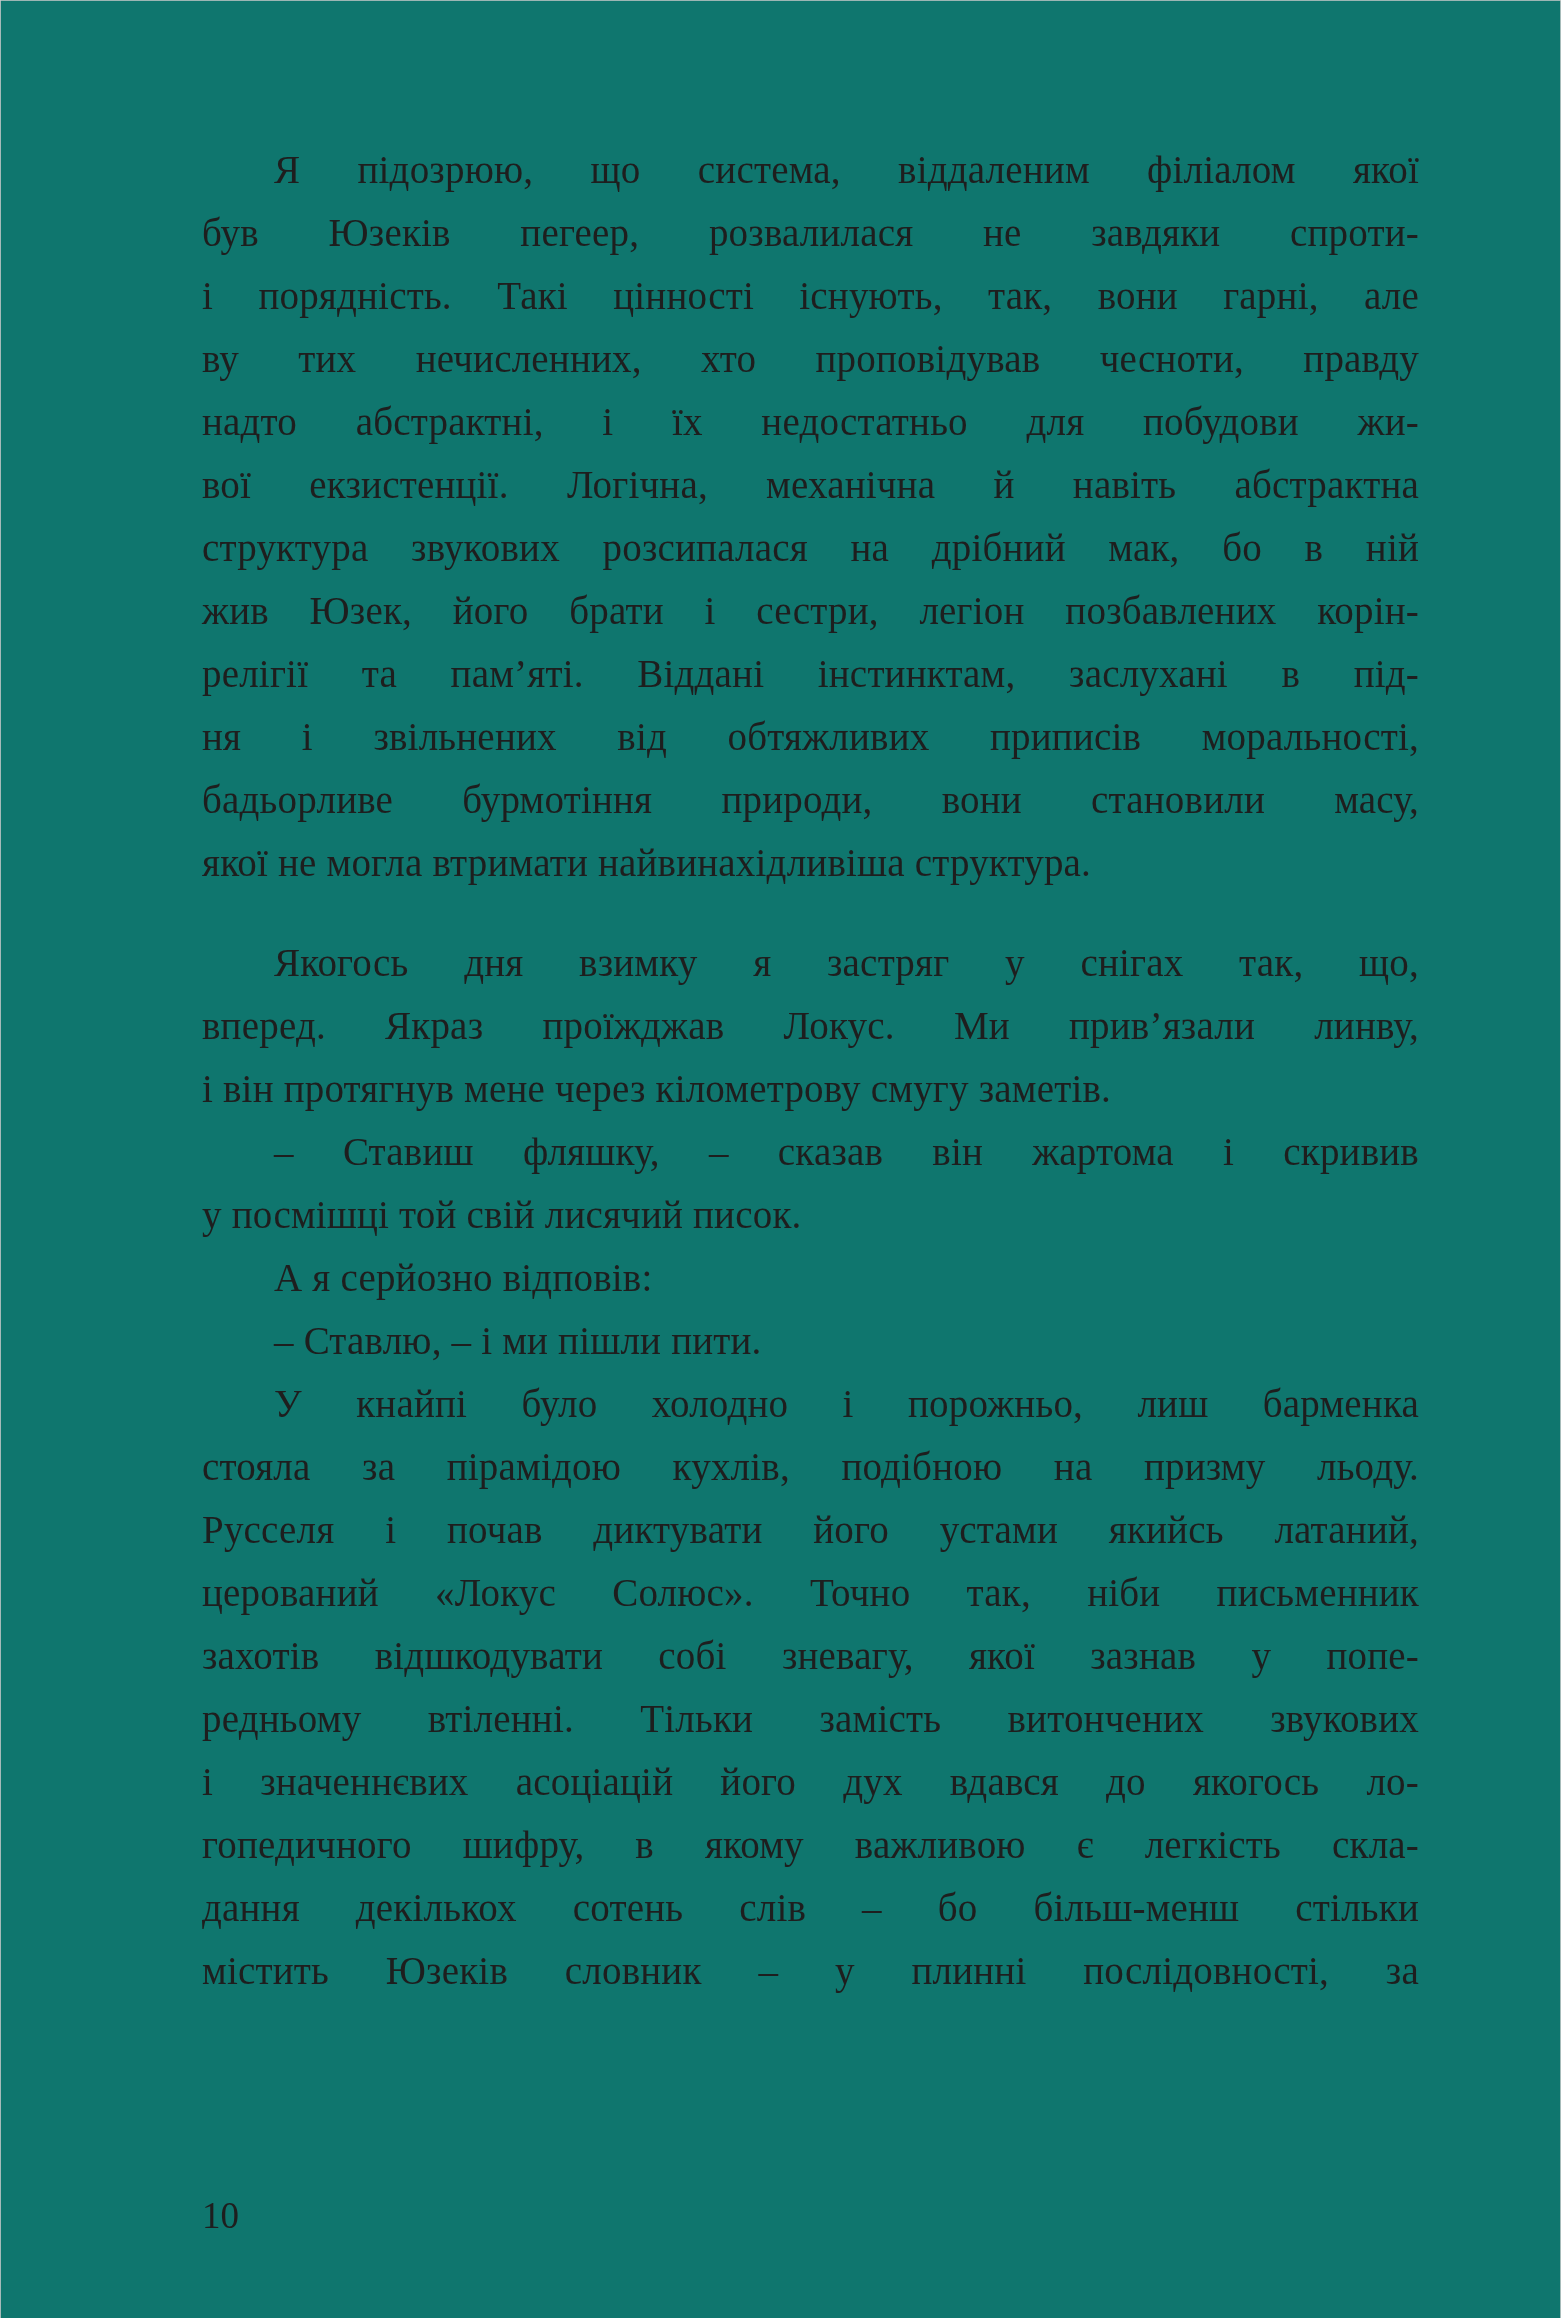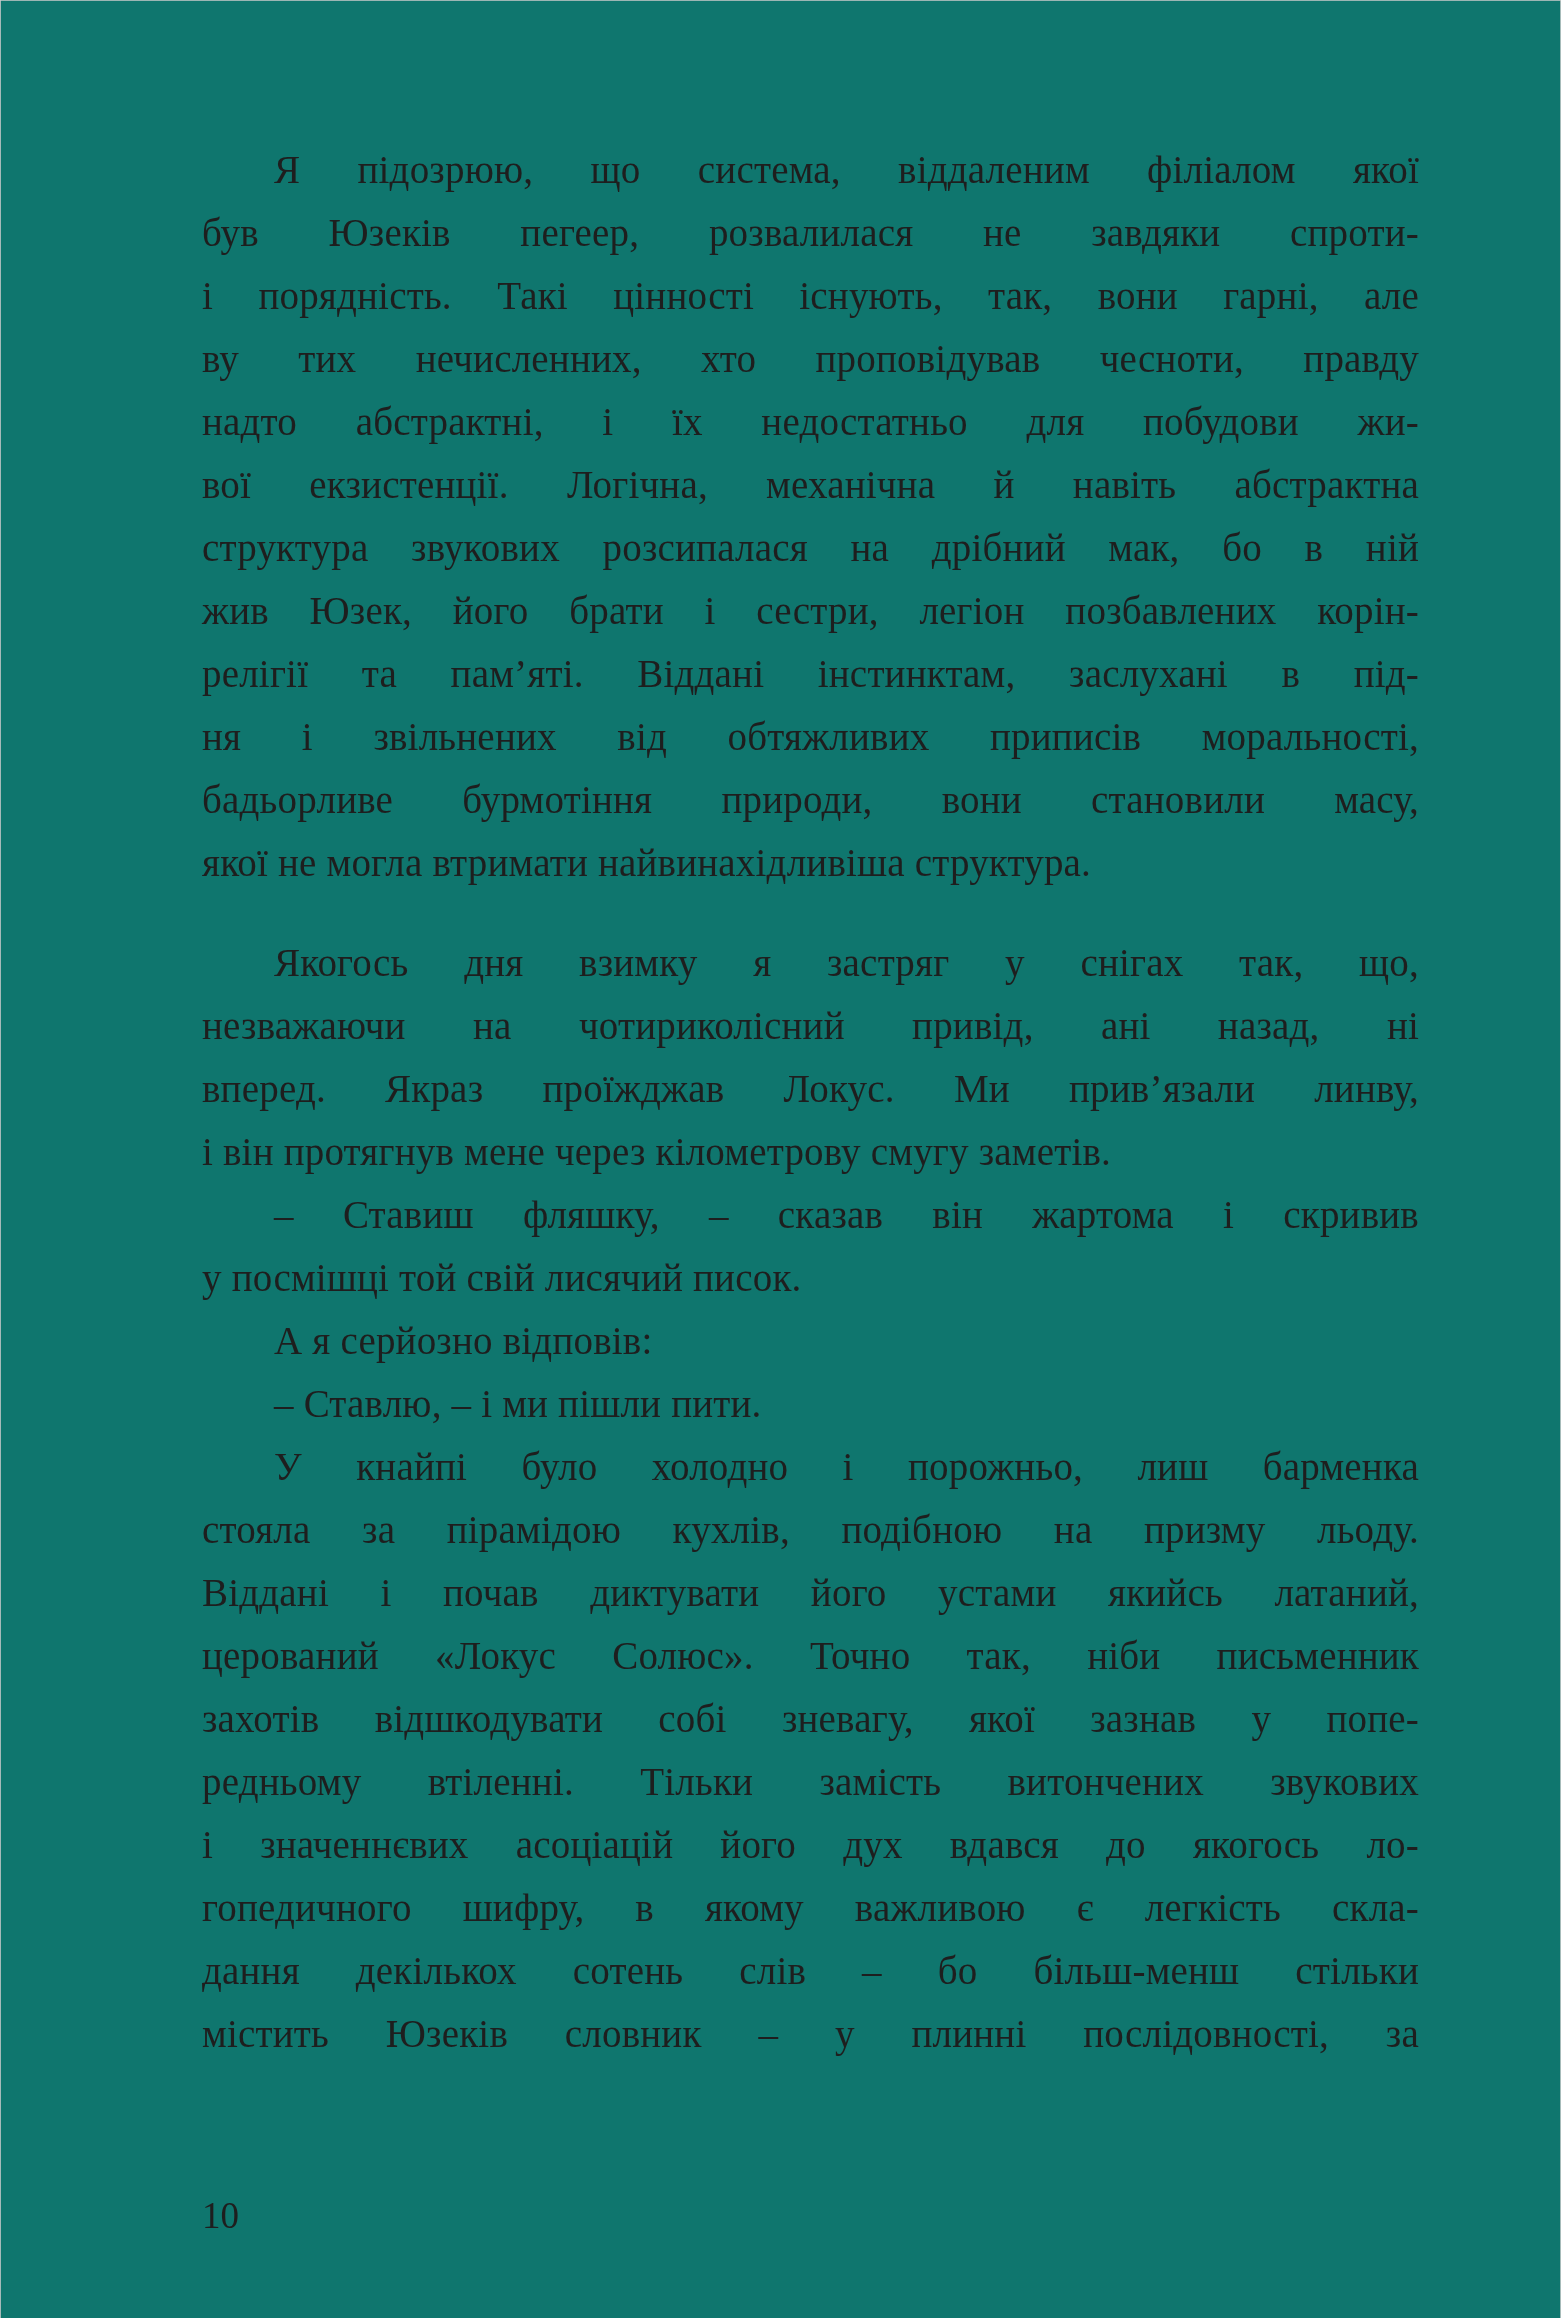--- a/index.html
+++ b/index.html
@@ -64,38 +64,37 @@
         <div class="line">вої екзистенції. Логічна, механічна й навіть абстрактна</div>
         <div class="line">структура звукових розсипалася на дрібний мак, бо в ній</div>
         <div class="line">жив Юзек, його брати і сестри, легіон позбавлених корін-</div>
         <div class="line">релігії та пам’яті. Віддані інстинктам, заслухані в під-</div>
         <div class="line">ня і звільнених від обтяжливих приписів моральності,</div>
         <div class="line">бадьорливе бурмотіння природи, вони становили масу,</div>
         <div class="line last">якої не могла втримати найвинахідливіша структура.</div>
       </div>
       <div class="paragraph gap">
         <div class="line indent">Якогось дня взимку я застряг у снігах так, що,</div>
-        <div class="line">незважаючи на чотириколісний привід, ані назад, ні</div>
         <div class="line">вперед. Якраз проїжджав Локус. Ми прив’язали линву,</div>
         <div class="line last">і він протягнув мене через кілометрову смугу заметів.</div>
       </div>
       <div class="paragraph">
         <div class="line indent">– Ставиш фляшку, – сказав він жартома і скривив</div>
         <div class="line last">у посмішці той свій лисячий писок.</div>
       </div>
       <div class="paragraph">
         <div class="line indent last">А я серйозно відповів:</div>
       </div>
       <div class="paragraph">
         <div class="line indent last">– Ставлю, – і ми пішли пити.</div>
       </div>
       <div class="paragraph">
         <div class="line indent">У кнайпі було холодно і порожньо, лиш барменка</div>
         <div class="line">стояла за пірамідою кухлів, подібною на призму льоду.</div>
-        <div class="line">Віддані і почав диктувати його устами якийсь латаний,</div>
+        <div class="line">Русселя і почав диктувати його устами якийсь латаний,</div>
         <div class="line">церований «Локус Солюс». Точно так, ніби письменник</div>
         <div class="line">захотів відшкодувати собі зневагу, якої зазнав у попе-</div>
         <div class="line">редньому втіленні. Тільки замість витончених звукових</div>
         <div class="line">і значеннєвих асоціацій його дух вдався до якогось ло-</div>
         <div class="line">гопедичного шифру, в якому важливою є легкість скла-</div>
         <div class="line">дання декількох сотень слів – бо більш-менш стільки</div>
         <div class="line">містить Юзеків словник – у плинні послідовності, за</div>
       </div>
     </div>
   <div class="page-number">10</div>

